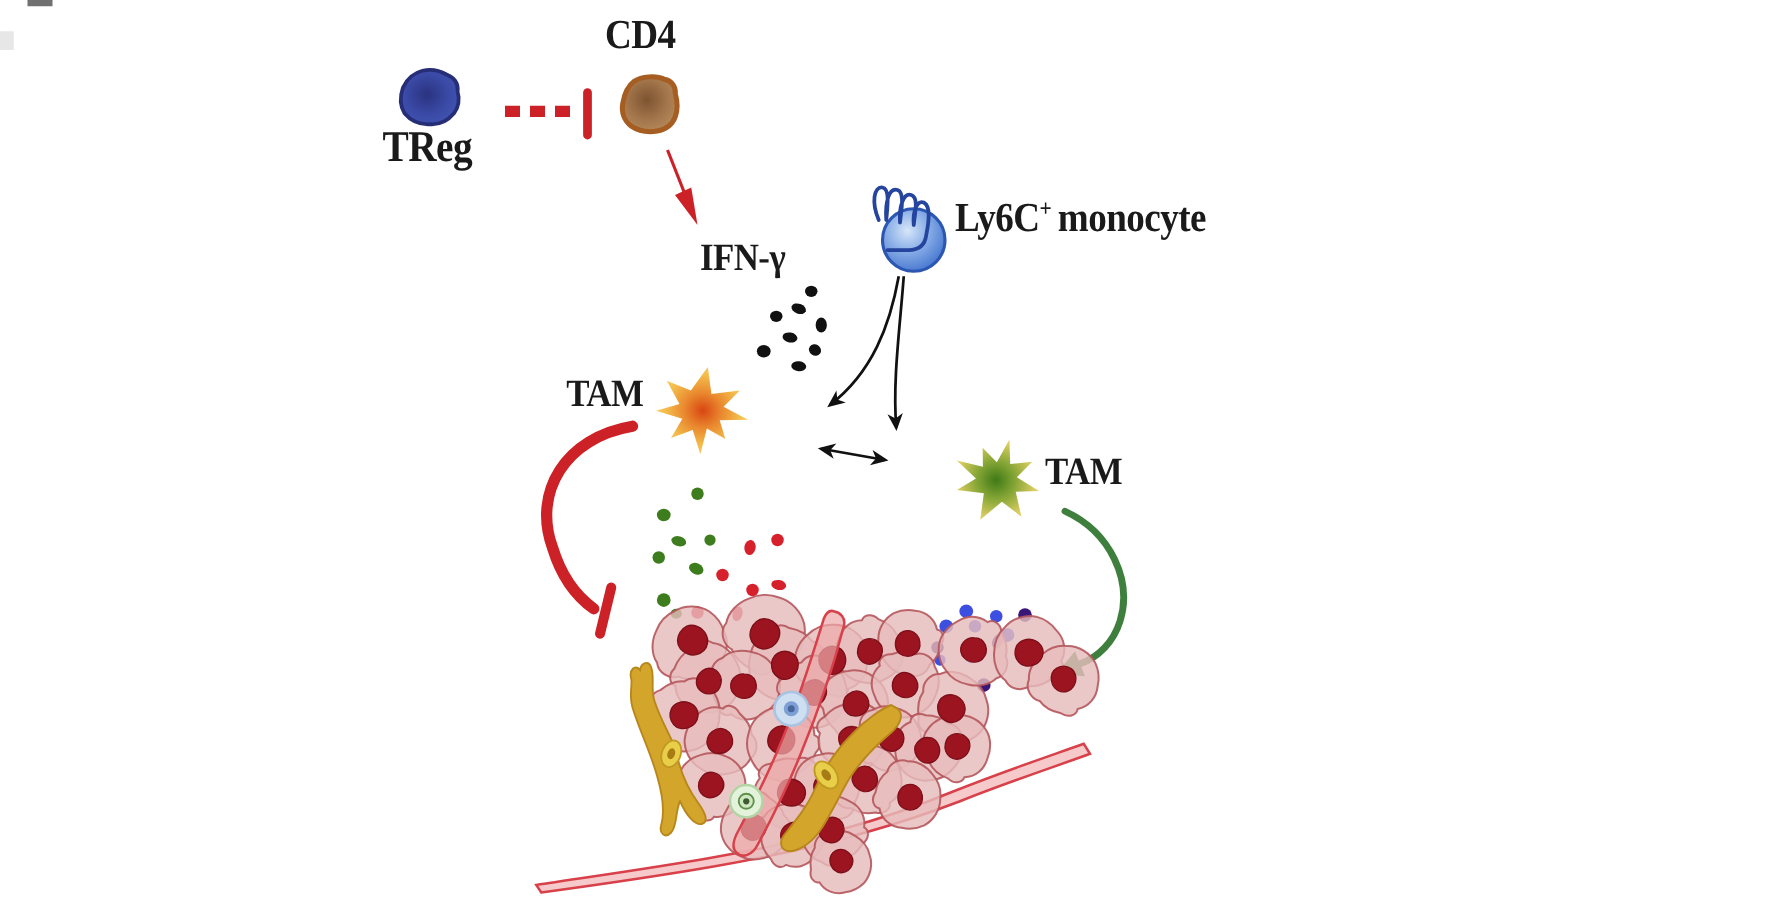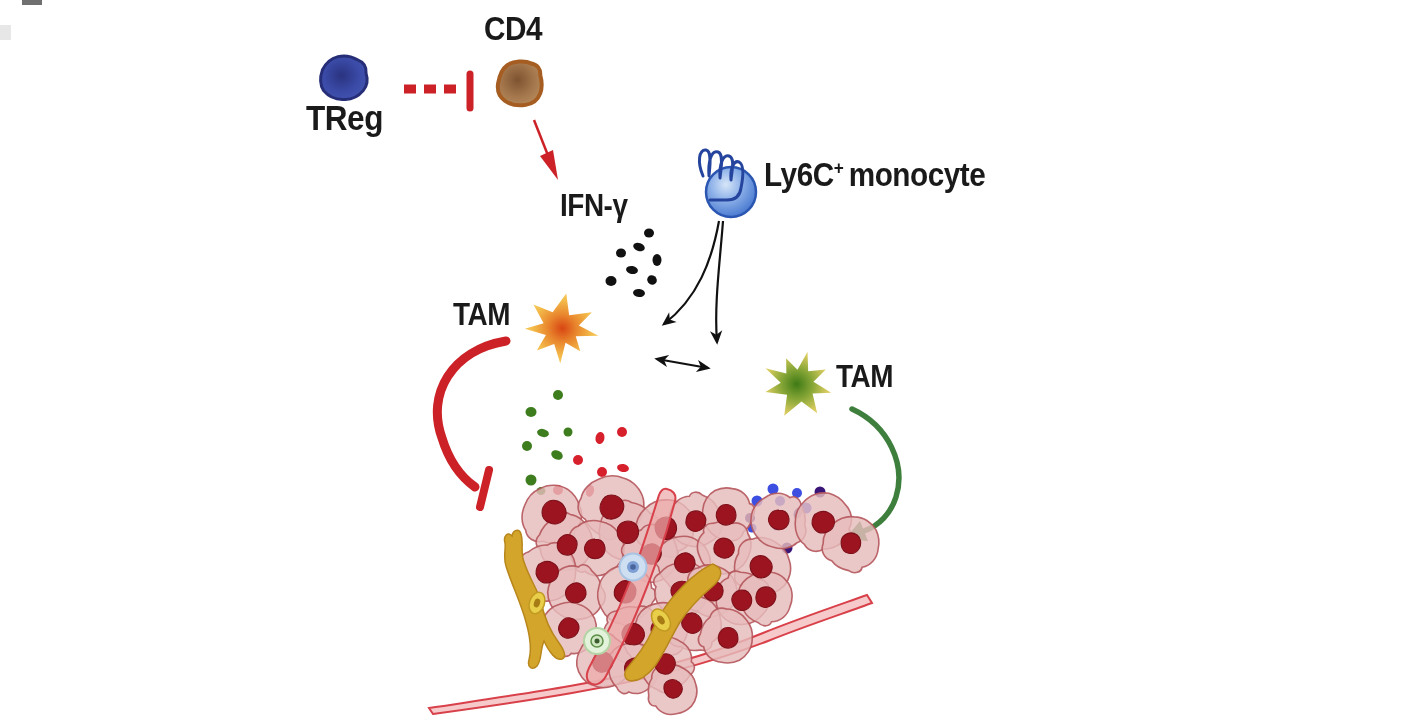--- a/index.html
+++ b/index.html
@@ -1,17 +1,17 @@
 <!DOCTYPE html>
 <html style="--c-label-text: #1a1a1a; --c-signal-red: #cc2127; --c-arrow-black: #111111; --c-promote-green: #3e7f3e; --c-ifn-dot-black: #111111; --c-green-dot: #3e7d1e; --c-red-dot: #d6202c; --c-blue-dot: #3d4fe0; --c-purple-dot: #3a1678; --c-treg-blue: #38479f; --c-treg-outline: #272e78; --c-cd4-tan: #b98a5c; --c-cd4-outline: #a55d22; --c-monocyte-blue: #6d9ae0; --c-monocyte-outline: #2b57b2; --c-tam-left-core: #d84612; --c-tam-left-edge: #f8dc72; --c-tam-right-core: #3f7a16; --c-tam-right-edge: #eedf78; --c-tumor-cell-fill: #e7bcbc; --c-tumor-cell-outline: #b5565c; --c-nucleus-red: #9c1420; --c-nucleus-outline: #7d0f19; --c-vessel-fill: #f6caca; --c-vessel2-fill: #eda9a9; --c-vessel-outline: #d8404a; --c-fibroblast-gold: #d4a52b; --c-fibroblast-outline: #b8871c; --c-fibroblast-nucleus: #e9ce4a;"><head>
 <meta charset="utf-8">
 <style>
   html,body{margin:0;padding:0;background:#fff;}
   .stage{position:relative;width:1381px;height:723px;background:#ffffff;overflow:hidden;
-         font-family:Liberation Sans, sans-serif;}
+         font-family:Liberation Serif, serif;}
   .stage svg{position:absolute;left:0;top:0;}
   .lbl{position:absolute;font-weight:700;color:var(--c-label-text,#1a1a1a);
        letter-spacing:-0.5px;white-space:nowrap;line-height:1;
        transform:scaleX(.9);transform-origin:0 0;}
   .lbl sup{font-size:58%;vertical-align:super;}
   .lbl .rest{margin-left:.18em;}
   
   .ifn-dot{fill:var(--c-ifn-dot-black,#111);}
   .green-dot{fill:var(--c-green-dot,#3e7d1e);}
   .red-dot{fill:var(--c-red-dot,#d6202c);}

